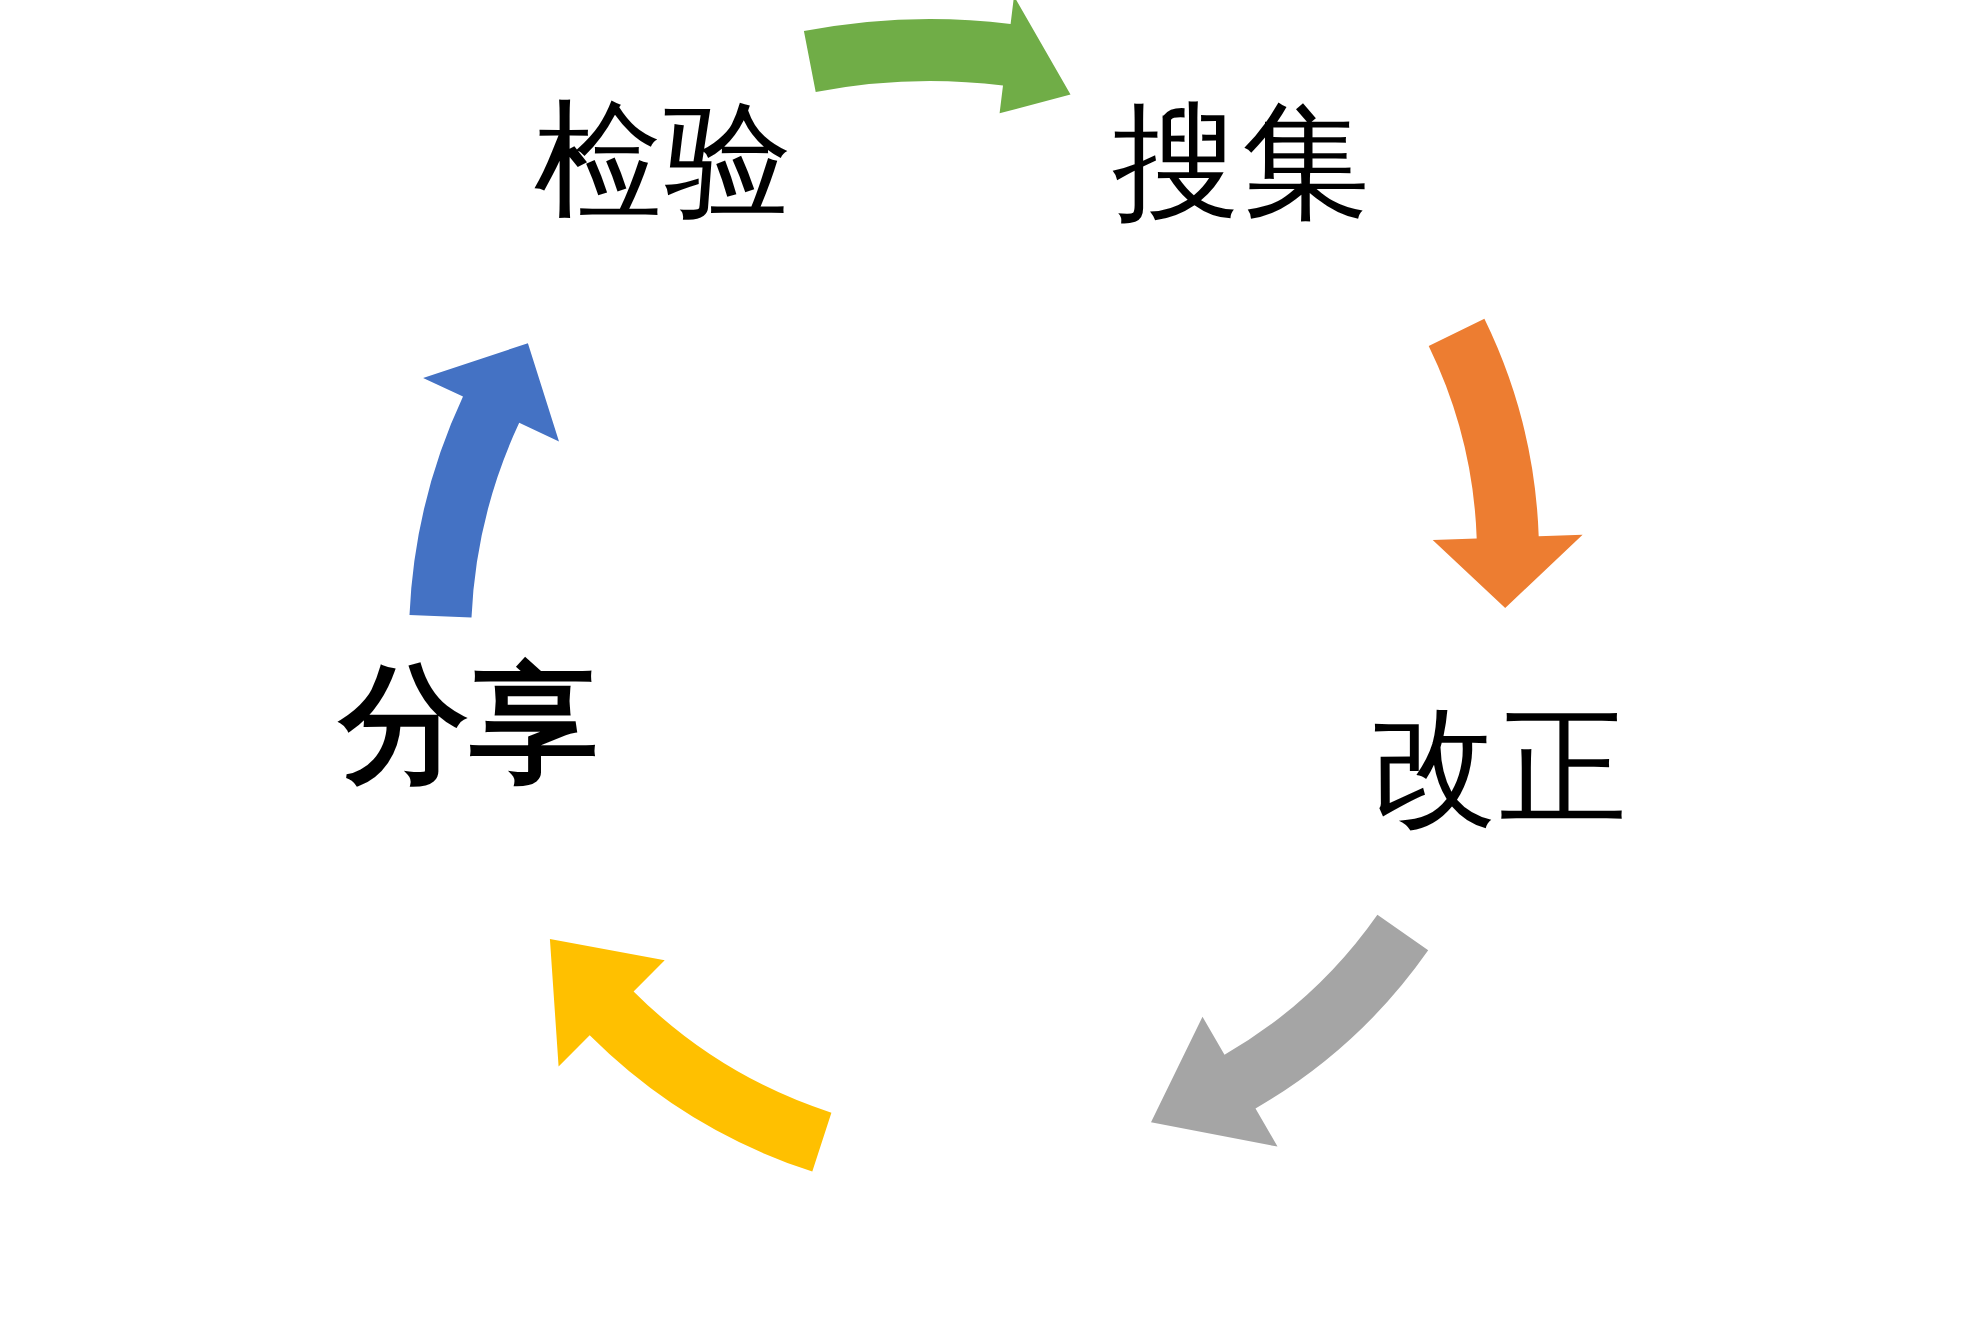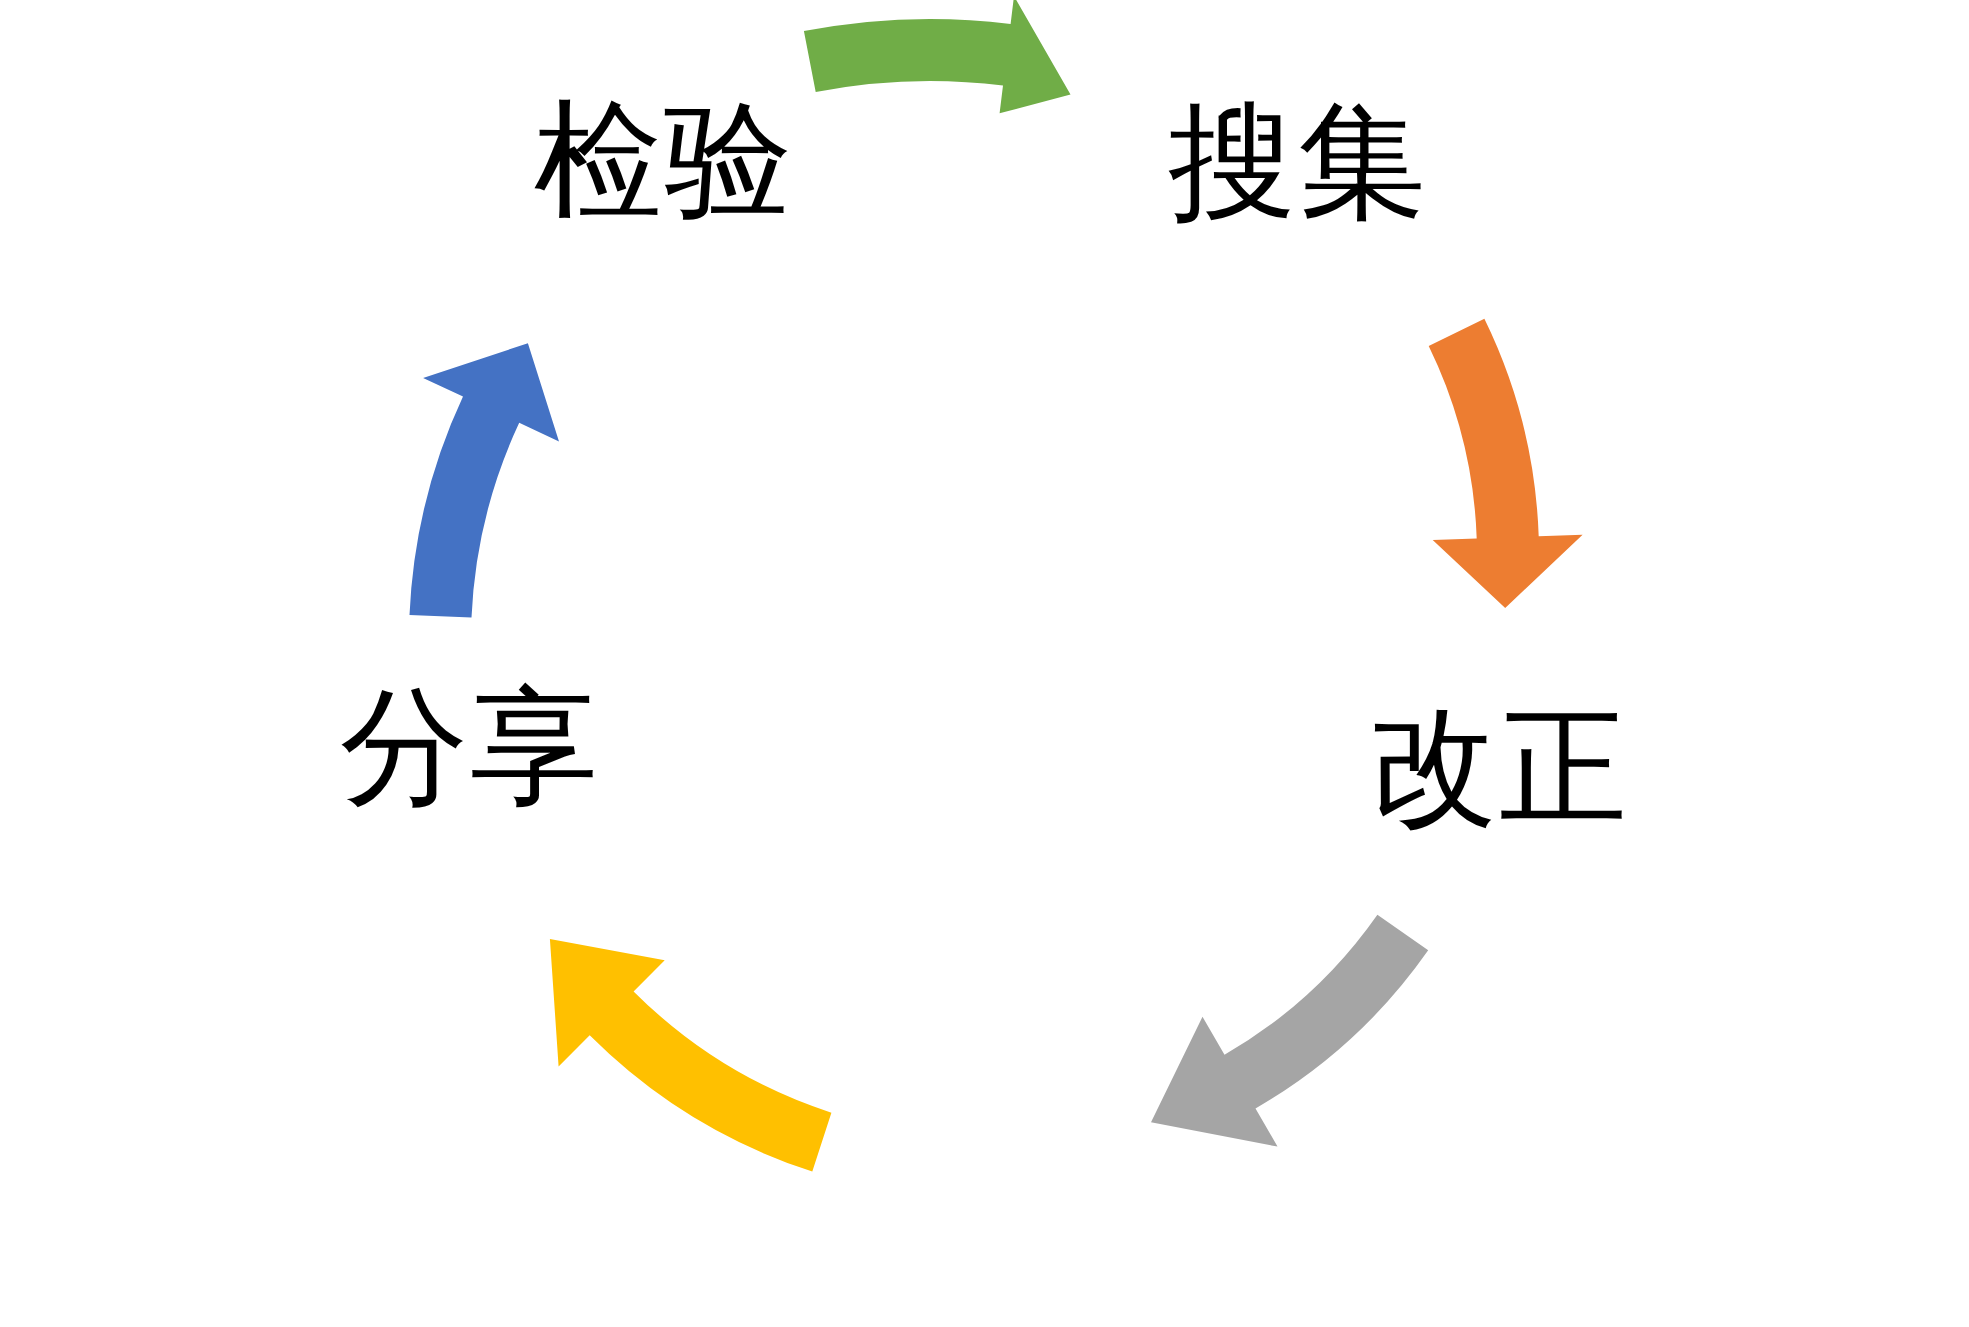--- a/index.html
+++ b/index.html
@@ -26,24 +26,24 @@
     position: absolute;
     transform: translate(-50%, -50%);
     font-size: 128px;
     line-height: 1;
     color: #000000;
     letter-spacing: 2px;
     white-space: nowrap;
     font-weight: 400;
   }
   .step-0 { left: 664px;  top: 161px; }
-  .step-1 { left: 1298px; top: 163px; }
+  .step-1 { left: 1242px; top: 163px; }
   .step-2 { left: 1499px; top: 768px; }
   .step-3 { left: 982px;  top: 1144px; }
-  .step-4 { left: 470px;  top: 748px; }
+  .step-4 { left: 470px;  top: 725px; font-weight: bold; }
 </style>
 </head>
 <body>
 
 <div class="canvas">
   <svg class="arrows-layer" id="arrows-svg" viewBox="0 0 1969 1327" xmlns="http://www.w3.org/2000/svg">
       <path d="M 815.7 92.0 L 803.9 31.1 A 661 661 0 0 1 1010.6 23.9 L 1014.0 -3.9 L 1070.5 94.6 L 999.6 113.3 L 1003.0 85.5 A 599 599 0 0 0 815.7 92.0 Z" fill="#70AD47"></path>
       <path d="M 1428.7 345.9 L 1484.4 318.7 A 539 539 0 0 1 1538.7 536.2 L 1582.6 534.7 L 1505.2 608.1 L 1432.7 539.9 L 1476.7 538.4 A 477 477 0 0 0 1428.7 345.9 Z" fill="#ED7D31"></path>
       <path d="M 1377.4 914.7 L 1428.2 950.3 A 541 541 0 0 1 1255.5 1108.5 L 1277.5 1146.6 L 1151.0 1122.2 L 1202.5 1016.7 L 1224.5 1054.8 A 479 479 0 0 0 1377.4 914.7 Z" fill="#A5A5A5"></path>
       <path d="M 831.4 1112.7 L 812.3 1171.6 A 559 559 0 0 1 589.7 1035.3 L 558.6 1066.4 L 549.9 939.1 L 664.7 960.3 L 633.6 991.4 A 497 497 0 0 0 831.4 1112.7 Z" fill="#FFC000"></path>

